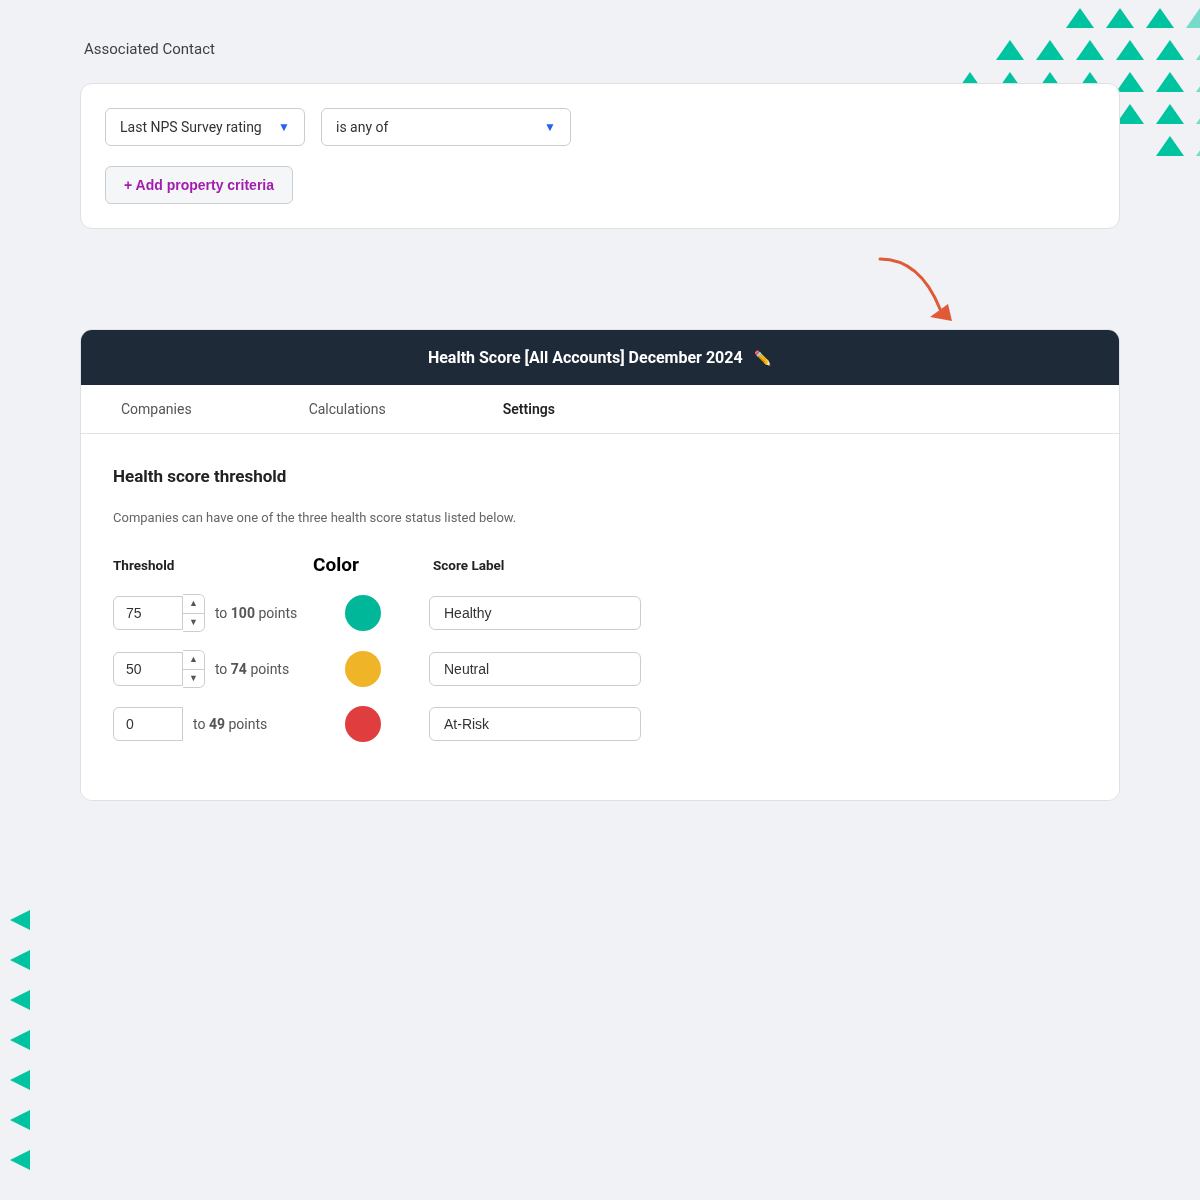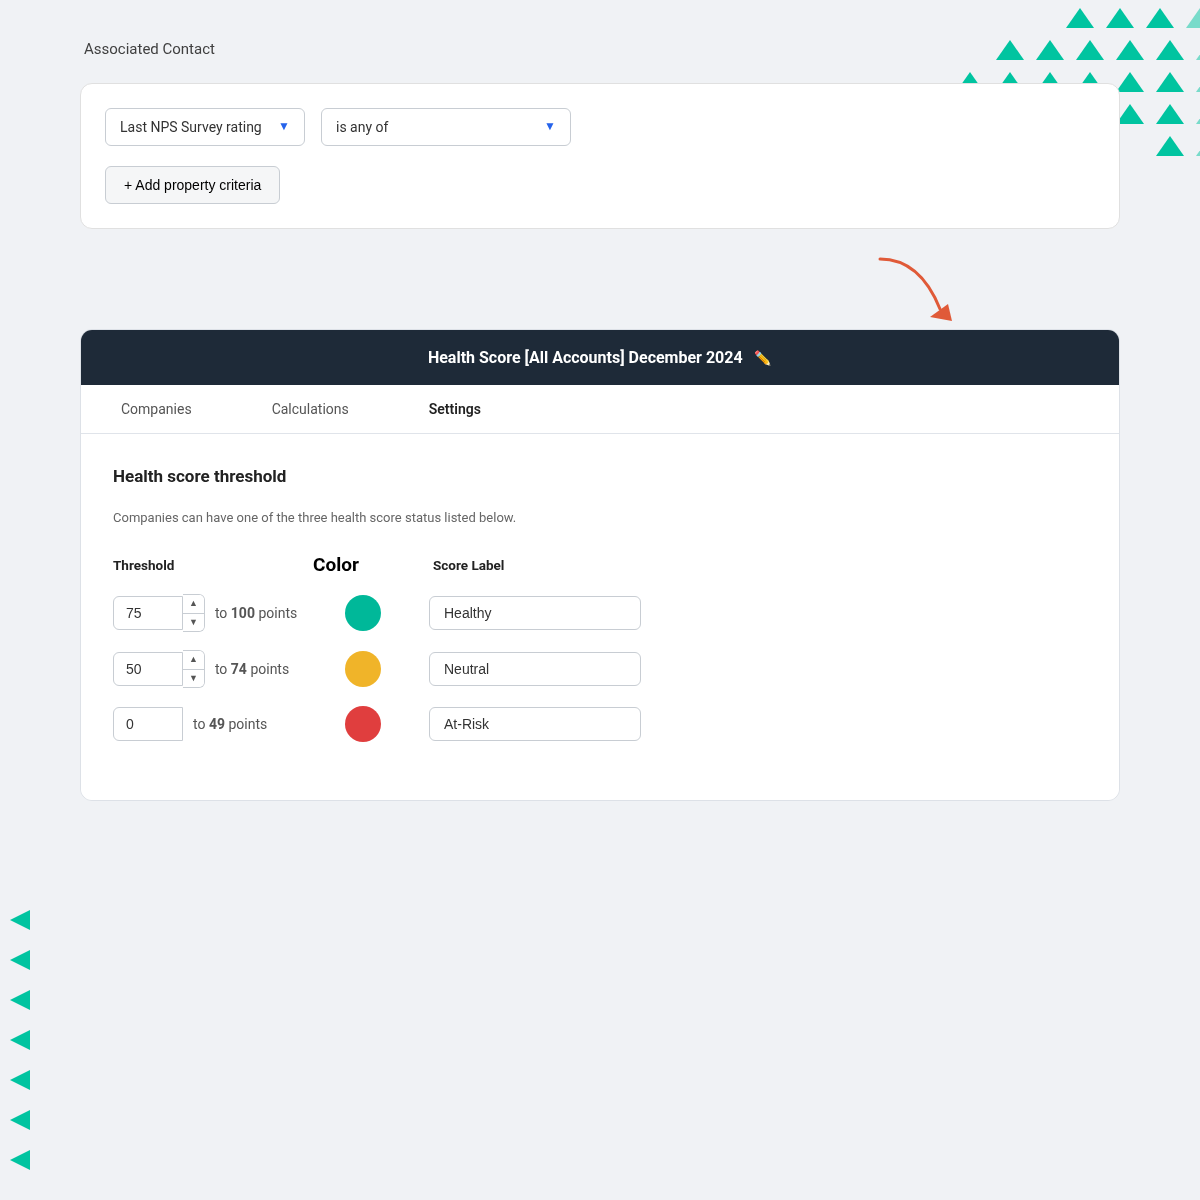--- a/index.html
+++ b/index.html
@@ -69,21 +69,21 @@
 
     .filter-row {
       display: flex;
       align-items: center;
       gap: 16px;
       margin-bottom: 20px;
     }
 
     .filter-select {
       display: flex;
-      align-items: flex-start;
+      align-items: center;
       justify-content: space-between;
       border: 1.5px solid #c8cdd3;
       border-radius: 6px;
       padding: 10px 14px;
       font-size: 14px;
       color: #333;
       cursor: pointer;
       background: #fff;
       min-width: 200px;
     }
@@ -99,24 +99,24 @@
     }
 
     .add-criteria-btn {
       display: flex;
       align-items: center;
       gap: 8px;
       border: 1.5px solid #c8cdd3;
       border-radius: 6px;
       padding: 10px 18px;
       font-size: 14px;
-      color: #000000;
+      color: #a21caf;
       background: #f5f6f7;
       cursor: pointer;
-      font-weight: 400;
+      font-weight: 700;
     }
 
     
     .arrow-container {
       position: relative;
       height: 80px;
       display: flex;
       justify-content: flex-end;
       padding-right: 140px;
       z-index: 3;
@@ -153,20 +153,21 @@
     .pencil-icon {
       color: #aab;
       font-size: 14px;
       cursor: pointer;
     }
 
     .health-score-tabs {
       background: #fff;
       display: flex;
       border-bottom: 1.5px solid #e0e4ea;
+      gap: 37px;
     }
 
     .tab-item {
       padding: 16px 40px;
       font-size: 14px;
       color: #555;
       cursor: pointer;
       position: relative;
     }
 

